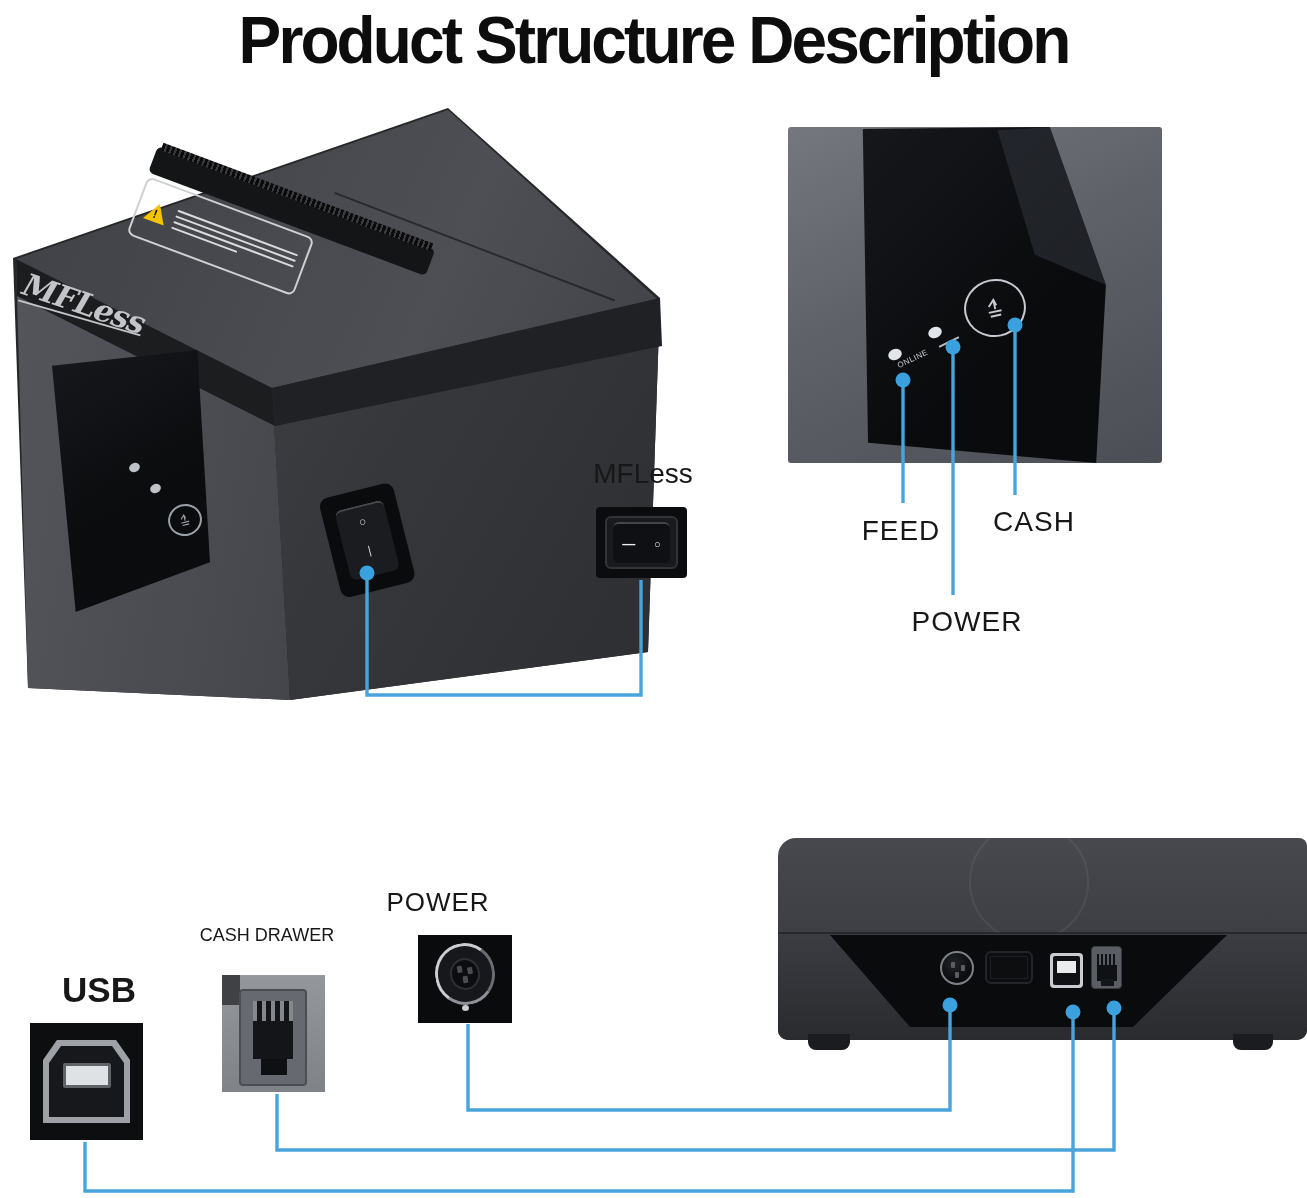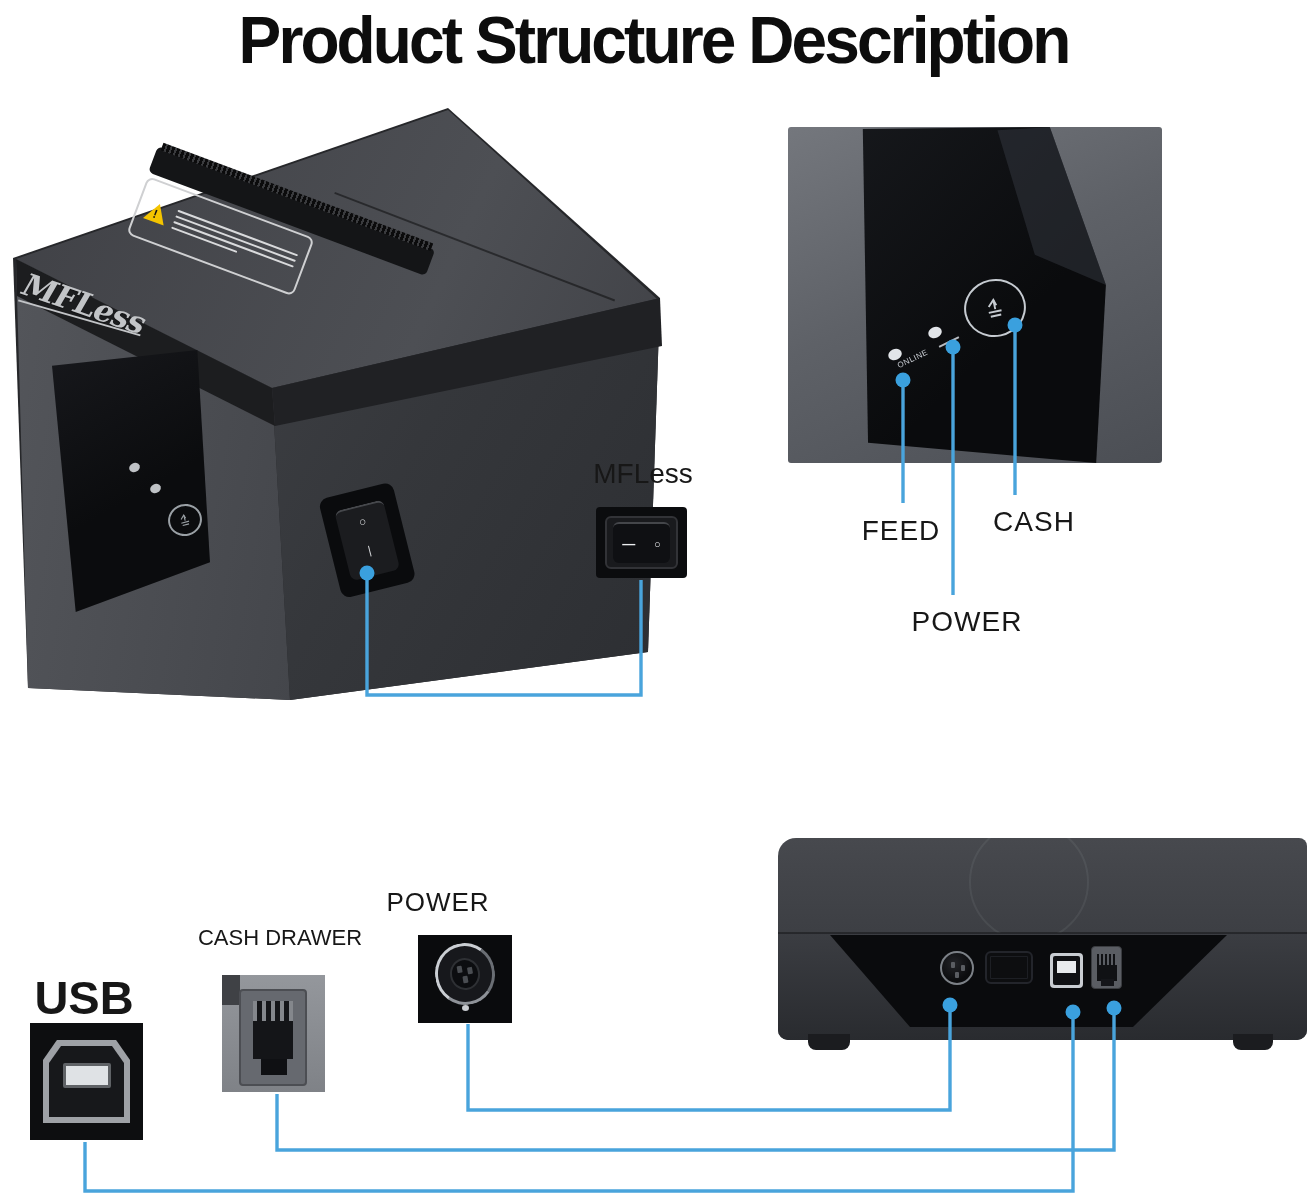--- a/index.html
+++ b/index.html
@@ -11,22 +11,22 @@
   .title{left:0;top:2px;width:1307px;text-align:center;font-weight:bold;font-size:66px;
          letter-spacing:-3px;transform:scaleX(.97);transform-origin:center;color:#0d0d0d;}
 
   
   .lbl{text-align:center;font-size:28px;color:#171717;}
   .lbl-switch{left:583px;top:458px;width:120px;}
   .lbl-error{left:841px;top:515px;width:120px;letter-spacing:1px;}
   .lbl-feed{left:984px;top:506px;width:100px;letter-spacing:1px;}
   .lbl-power-front{left:907px;top:606px;width:120px;letter-spacing:1px;}
   .lbl-power-rear{left:386px;top:887px;width:104px;font-size:26px;letter-spacing:1px;}
-  .lbl-cash{left:170px;top:925px;width:220px;font-size:22px;}
-  .lbl-usb{left:32px;top:970px;width:104px;font-size:47px;font-weight:bold;}
+  .lbl-cash{left:157px;top:925px;width:220px;font-size:18px;}
+  .lbl-usb{left:32px;top:970px;width:104px;font-size:35px;font-weight:bold;text-align:right;}
 
   
   .printer{left:8px;top:100px;width:660px;height:608px;}
   .pr-sil{left:0;top:0;width:660px;height:608px;background:#26272a;
       clip-path:polygon(5px 158px,440px 8px,652px 198px,640px 552px,282px 600px,20px 588px);}
   .pr-top{left:0;top:0;width:660px;height:608px;
       background:linear-gradient(115deg,#3f4045 0%,#4d4f54 55%,#3a3b40 100%);
       clip-path:polygon(8px 159px,440px 10px,649px 199px,264px 288px);}
   .pr-front{left:0;top:0;width:660px;height:608px;
       background:linear-gradient(100deg,#55575c 0%,#46484d 45%,#34363b 100%);

